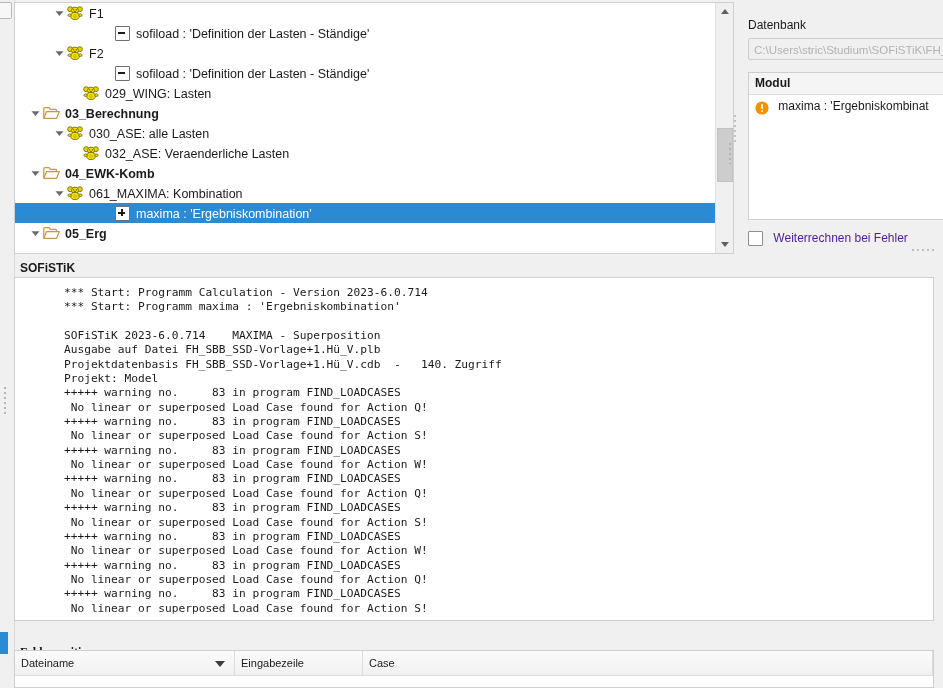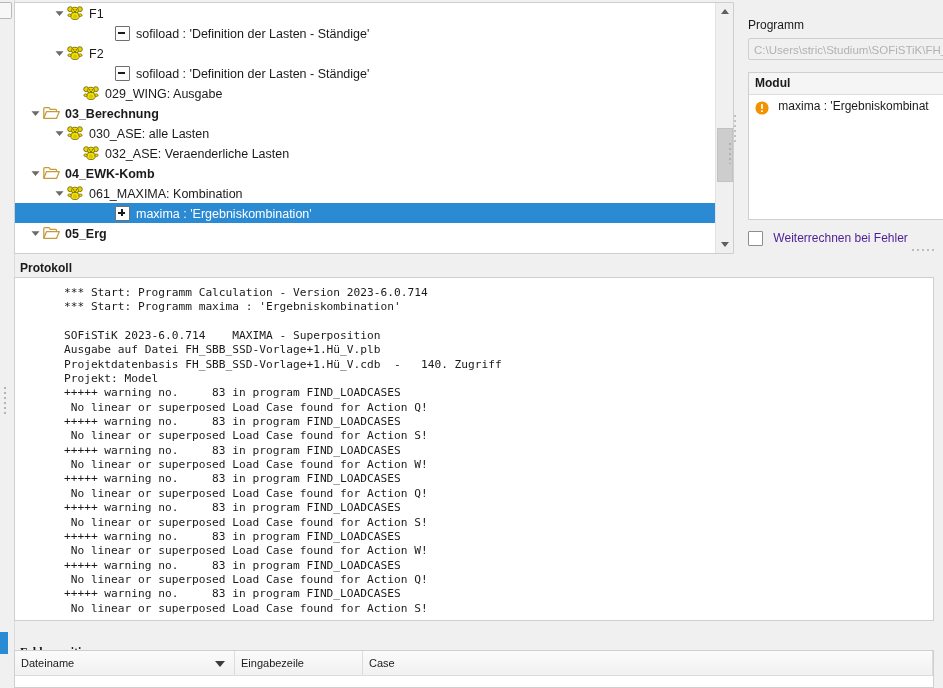--- a/index.html
+++ b/index.html
@@ -311,21 +311,21 @@
               <circle cx="3.2" cy="3.2" r="2.5" fill="#E8D400" stroke="#6b5f00" stroke-width="0.8"></circle>
               <circle cx="12.8" cy="3.2" r="2.5" fill="#E8D400" stroke="#6b5f00" stroke-width="0.8"></circle>
               <circle cx="8" cy="4.5" r="3.4" fill="#F2E200" stroke="#6b5f00" stroke-width="0.8"></circle>
               <circle cx="6.7" cy="3.8" r="0.65" fill="#3a3400"></circle>
               <circle cx="9.3" cy="3.8" r="0.65" fill="#3a3400"></circle>
               <ellipse cx="8" cy="5.6" rx="1.1" ry="0.8" fill="#7a6d00"></ellipse>
               <ellipse cx="8" cy="10" rx="4.3" ry="3.6" fill="#F2E200" stroke="#6b5f00" stroke-width="0.8"></ellipse>
               <ellipse cx="8" cy="10.4" rx="2" ry="2.1" fill="#D9C400"></ellipse>
               <ellipse cx="2.6" cy="9.2" rx="1.7" ry="1.3" fill="#E8D400" stroke="#6b5f00" stroke-width="0.7"></ellipse>
               <ellipse cx="13.4" cy="9.2" rx="1.7" ry="1.3" fill="#E8D400" stroke="#6b5f00" stroke-width="0.7"></ellipse>
-            </svg></span><span class="lbl">029_WING: Ausgabe</span></div>
+            </svg></span><span class="lbl">029_WING: Lasten</span></div>
         <div class="tree-row bold"><span style="display:inline-block;width:12px"></span><span class="twisty"><svg viewBox="0 0 9 7" width="9" height="7">
               <path d="M0.5 1.2 L8.5 1.2 L4.5 6 Z" fill="#6a6a6a"></path>
             </svg></span><span class="folder-ico"><svg viewBox="0 0 17 14" width="17" height="14">
               <path d="M0.8 12.2 V2.6 A0.9 0.9 0 0 1 1.7 1.7 H6 L7.4 3.4 H12.6 A0.9 0.9 0 0 1 13.5 4.3 V5.2" fill="none" stroke="#C79A3A" stroke-width="1.25" stroke-linejoin="round"></path>
               <path d="M0.8 12.3 L3.5 5.6 H16.3 L13.6 12.3 Z" fill="none" stroke="#C79A3A" stroke-width="1.25" stroke-linejoin="round"></path>
             </svg></span><span class="lbl">03_Berechnung</span></div>
         <div class="tree-row"><span style="display:inline-block;width:36px"></span><span class="twisty"><svg viewBox="0 0 9 7" width="9" height="7">
               <path d="M0.5 1.2 L8.5 1.2 L4.5 6 Z" fill="#6a6a6a"></path>
             </svg></span><span class="bear-ico"><svg viewBox="0 0 16 14" width="16" height="14">
               <circle cx="3.2" cy="3.2" r="2.5" fill="#E8D400" stroke="#6b5f00" stroke-width="0.8"></circle>
@@ -390,21 +390,21 @@
       </div>
       <div class="sb-arrow down">
           <i></i>
         </div>
     </div>
   </div>
 
   <div class="v-grip"></div>
 
   <div class="right-pane">
-    <div class="grp-label" style="left:12px; top:18px;">Programm</div>
+    <div class="grp-label" style="left:12px; top:18px;">Datenbank</div>
 
     <div class="db-field">C:\Users\stric\Studium\SOFiSTiK\FH_S</div>
 
     <div class="modul-box">
       <div class="modul-head">Modul</div>
       <div class="modul-row">
         <span class="warn-ico">
           <svg viewBox="0 0 14 14" width="14" height="14">
             <circle cx="7" cy="7" r="6.6" fill="#F39200"></circle>
             <rect x="6.1" y="2.9" width="1.8" height="5" rx="0.6" fill="#ffffff"></rect>
@@ -416,21 +416,21 @@
     </div>
 
     <div class="chk-row">
       <span class="chkbox"></span>
       <span>Weiterrechnen bei Fehler</span>
     </div>
 
     <div class="grip-dots-sm"></div>
   </div>
 
-  <div class="proto-label">Protokoll</div>
+  <div class="proto-label">SOFiSTiK</div>
   <div class="proto-box">
     <div class="proto-text">    *** Start: Programm Calculation - Version 2023-6.0.714
     *** Start: Programm maxima : 'Ergebniskombination'
 
     SOFiSTiK 2023-6.0.714    MAXIMA - Superposition
     Ausgabe auf Datei FH_SBB_SSD-Vorlage+1.Hü_V.plb
     Projektdatenbasis FH_SBB_SSD-Vorlage+1.Hü_V.cdb  -   140. Zugriff
     Projekt: Model
     +++++ warning no.     83 in program FIND_LOADCASES
      No linear or superposed Load Case found for Action Q!

